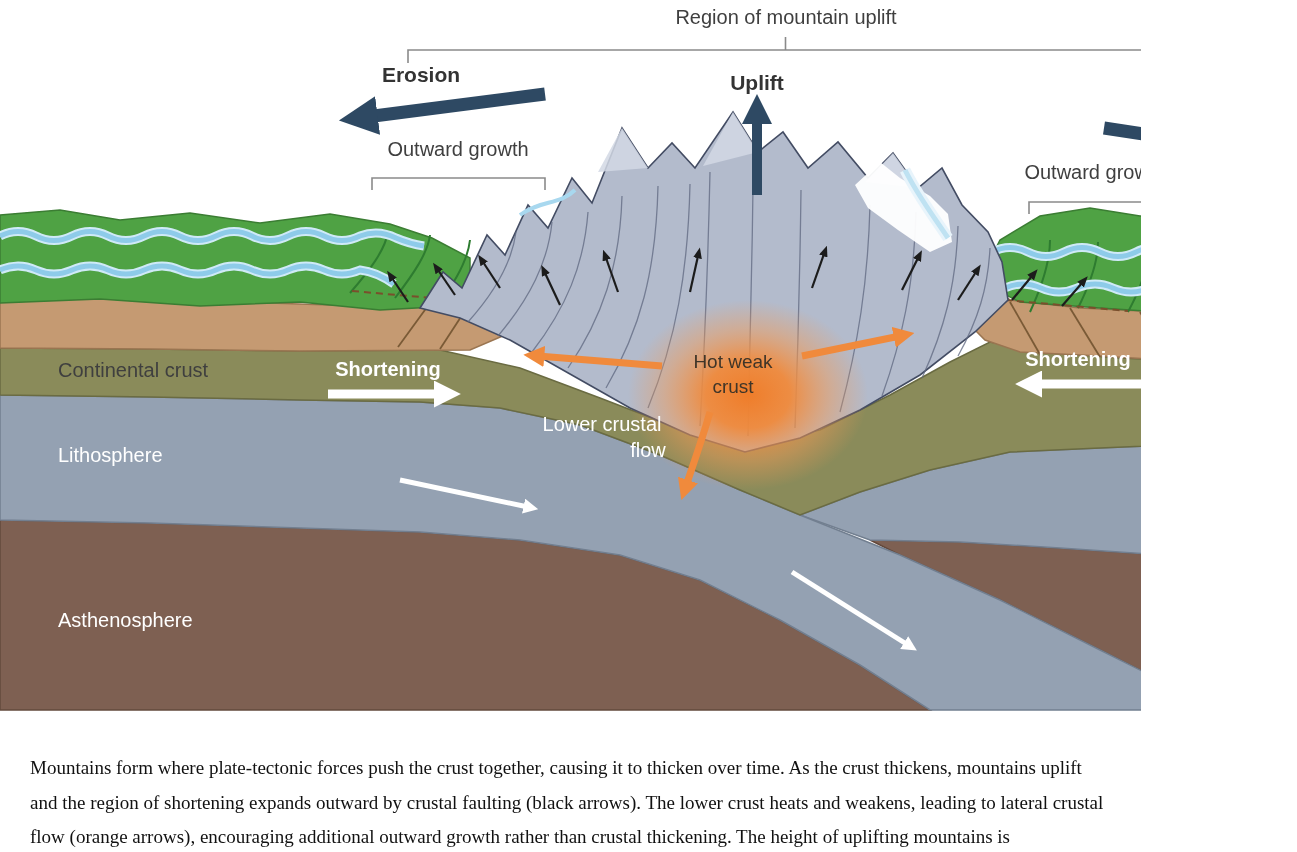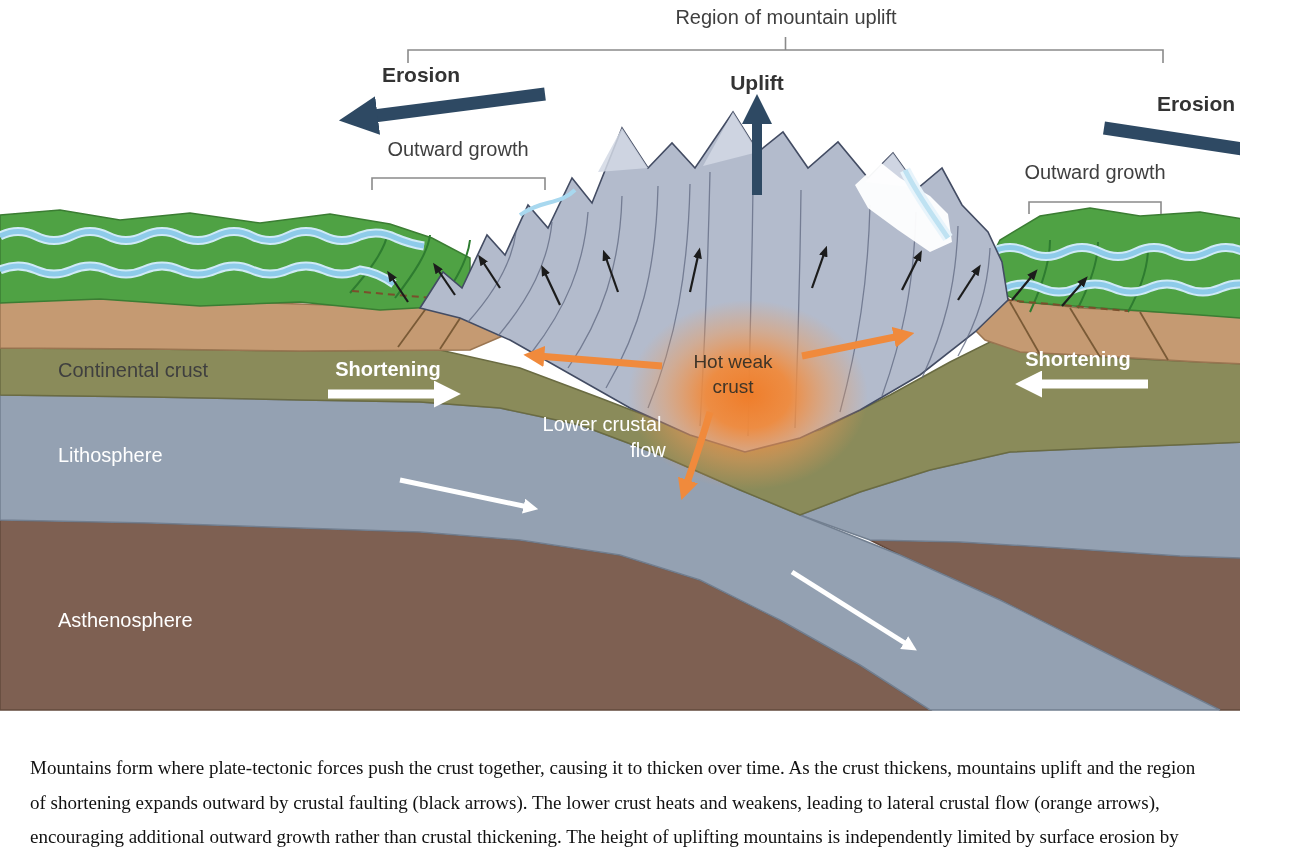--- a/index.html
+++ b/index.html
@@ -1,16 +1,16 @@
 <!DOCTYPE html>
 <html><head>
 <meta charset="utf-8">
 <style>
   html,body{margin:0;padding:0;background:#ffffff;}
-  .page{width:1240px;height:852px;background:#ffffff;overflow:hidden;font-family:"Liberation Sans",sans-serif;border-radius:26px;}
+  .page{width:1141px;height:852px;background:#ffffff;overflow:hidden;font-family:"Liberation Sans",sans-serif;border-radius:26px;}
   .figure{width:1297px;height:712px;display:block;}
   svg text{font-family:"Liberation Sans",sans-serif;}
   .lbl{font-size:20px;fill:#3f3f3f;}
   .lbl-bold{font-size:21px;font-weight:bold;fill:#333333;}
   .lbl-white{font-size:20px;fill:#ffffff;}
   .lbl-white-bold{font-size:20px;font-weight:bold;fill:#ffffff;}
   .lbl-dark{font-size:19px;fill:#3f3528;}
   .caption{padding:20px 30px 0 30px;font-family:"Liberation Serif",serif;font-size:19px;line-height:1.82;color:#111111;}
 </style>
 </head>

